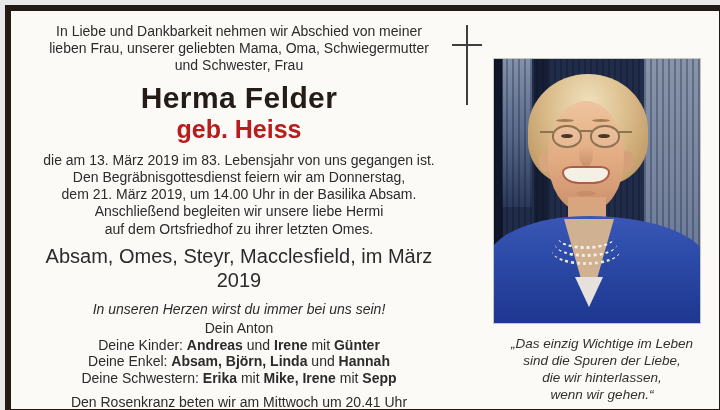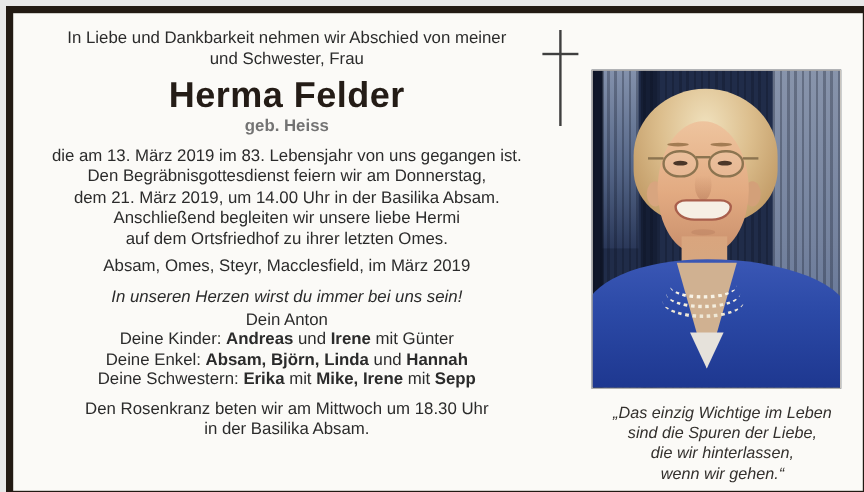--- a/index.html
+++ b/index.html
@@ -16,23 +16,23 @@
     overflow:hidden;
   }
 
   
   .left-col {
     position:absolute; left:16px; top:2px; width:424px;
     text-align:center;
   }
   .intro { margin-top:10px; font-size:14px; line-height:1.23; }
   .name  { margin-top:6px; font-size:30px; line-height:1.1; font-weight:bold; letter-spacing:0.4px; color:#241c16; }
-  .maiden{ margin-top:0; font-size:14px; line-height:1.2; font-weight:bold; color:#737373; }
+  .maiden{ margin-top:0; font-size:25px; line-height:1.2; font-weight:bold; color:#b91c1c; }
   .details { margin-top:8px; font-size:14px; line-height:1.23; }
-  .places  { margin-top:6px; font-size:14px; line-height:1.23; }
+  .places  { margin-top:6px; font-size:20px; line-height:1.23; }
   .motto   { margin-top:8px; font-size:14px; line-height:1.23; font-style:italic; }
   .family  { margin-top:2px; font-size:14px; line-height:1.18; }
   .rosary  { margin-top:8px; font-size:14px; line-height:1.23; }
 
   
   .cross { position:absolute; left:441px; top:14px; width:30px; height:80px; }
   .cross .v { position:absolute; left:14px; top:0; width:2px; height:80px; background:#3f3f3f; }
   .cross .h { position:absolute; left:0; top:19px; width:30px; height:2px; background:#3f3f3f; }
 
   
@@ -106,41 +106,42 @@
   }
 </style>
 </head>
 <body>
 
 <div class="notice">
 
   <div class="left-col">
     <div class="intro">
         <div>In Liebe und Dankbarkeit nehmen wir Abschied von meiner</div>
+        <div>lieben Frau, unserer geliebten Mama, Oma, Schwiegermutter</div>
         <div>und Schwester, Frau</div>
       </div>
     <div class="name">Herma Felder</div>
     <div class="maiden">geb. Heiss</div>
     <div class="details">
         <div>die am 13. März 2019 im 83. Lebensjahr von uns gegangen ist.</div>
         <div>Den Begräbnisgottesdienst feiern wir am Donnerstag,</div>
         <div>dem 21. März 2019, um 14.00 Uhr in der Basilika Absam.</div>
         <div>Anschließend begleiten wir unsere liebe Hermi</div>
         <div>auf dem Ortsfriedhof zu ihrer letzten Omes.</div>
       </div>
     <div class="places">Absam, Omes, Steyr, Macclesfield, im März 2019</div>
     <div class="motto">In unseren Herzen wirst du immer bei uns sein!</div>
     <div class="family">
         <div><span>Dein </span><span style="font-weight: normal;">Anton</span></div>
-        <div><span>Deine Kinder: </span><span style="font-weight: bold;">Andreas</span><span> und </span><span style="font-weight: bold;">Irene</span><span> mit </span><span style="font-weight: normal;">Günter</span></div>
+        <div><span>Deine Kinder: </span><span style="font-weight: bold;">Andreas</span><span> und </span><span style="font-weight: bold;">Irene</span><span> mit </span><span style="font-weight: bold;">Günter</span></div>
         <div><span>Deine Enkel: </span><span style="font-weight: bold;">Absam, Björn, Linda</span><span> und </span><span style="font-weight: bold;">Hannah</span></div>
         <div><span>Deine Schwestern: </span><span style="font-weight: bold;">Erika</span><span> mit </span><span style="font-weight: bold;">Mike,</span><span> </span><span style="font-weight: bold;">Irene</span><span> mit </span><span style="font-weight: bold;">Sepp</span></div>
       </div>
     <div class="rosary">
-        <div>Den Rosenkranz beten wir am Mittwoch um 18.30 Uhr</div>
+        <div>Den Rosenkranz beten wir am Mittwoch um 20.41 Uhr</div>
         <div>in der Basilika Absam.</div>
       </div>
   </div>
 
   <div class="cross">
     <div class="v"></div>
     <div class="h"></div>
   </div>
 
   <div class="photo">

